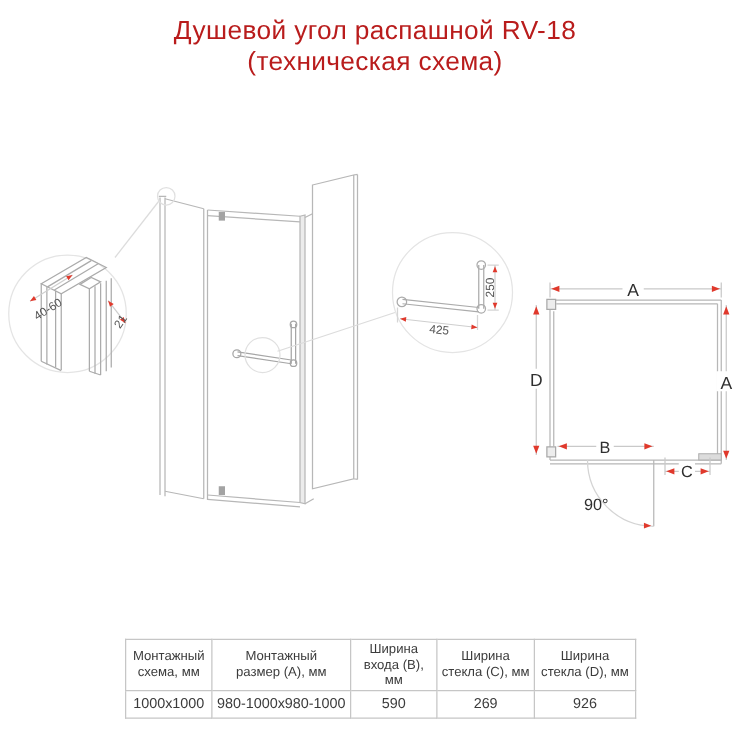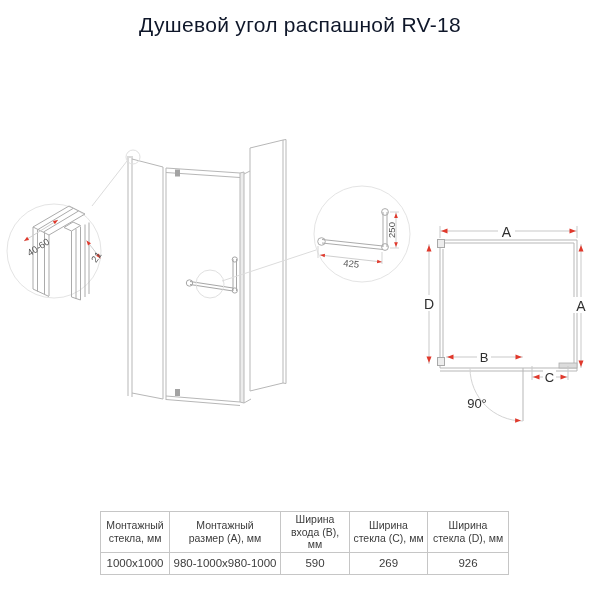--- a/index.html
+++ b/index.html
@@ -1,37 +1,38 @@
 <!DOCTYPE html>
 <html><head>
 <meta charset="utf-8">
 <style>
   html,body{margin:0;padding:0;background:#fff;}
   body{width:600px;height:600px;position:relative;overflow:hidden;
        font-family:"Liberation Sans","DejaVu Sans",sans-serif;}
   .title{position:absolute;top:12px;left:0;width:600px;text-align:center;
-         color:#0f172a;font-size:21px;line-height:25px;letter-spacing:.3px;}
+         color:#b91c1c;font-size:21px;line-height:25px;letter-spacing:.3px;}
   svg.drawing{position:absolute;left:0;top:0;}
   svg text{fill:#4a4a4a;}
   .dim-label{font-size:14px;fill:#2f2f2f;}
   .dim-label-sm{font-size:13px;fill:#2f2f2f;}
   .dim-tiny{font-size:9.5px;fill:#555;}
   table.spec{position:absolute;left:100px;top:511px;width:408px;
              border-collapse:collapse;table-layout:fixed;
              font-size:11.5px;color:#3c3c3c;text-align:center;}
   table.spec th,table.spec td{border:1px solid #c6c6c6;padding:1px 2px;}
   table.spec th{font-weight:normal;font-size:10.5px;line-height:1.2;height:26px;}
   table.spec td{height:19px;}
   .c1{width:69px}.c2{width:111px}.c3{width:69px}.c4{width:78px}.c5{width:81px}
 </style>
 </head>
 <body>
 
 <div class="title">
   <div>Душевой угол распашной RV-18</div>
+  <div>(техническая схема)</div>
 </div>
 
 <svg class="drawing" width="600" height="600" viewBox="0 0 600 600">
   <defs>
     <path id="arr" d="M0,0 L6.5,2.5 L6.5,-2.5 Z"></path>
   </defs>
 
   <g stroke="#b7b7b7" fill="none" stroke-width="1">
     <path d="M128,158 L128,396 M132,158 L132,397 M127,157 L133,157"></path>
     <path d="M132,159 L163,167 M132,393 L163,399"></path>
@@ -151,21 +152,21 @@
     <col class="c1">
       <col class="c2">
       <col class="c3">
       <col class="c4">
       <col class="c5">
   </colgroup>
   <thead>
     <tr>
       <th>
         <div>Монтажный</div>
-        <div>стекла, мм</div>
+        <div>схема, мм</div>
       </th>
       <th>
         <div>Монтажный</div>
         <div>размер (А), мм</div>
       </th>
       <th>
         <div>Ширина</div>
         <div>входа (B), мм</div>
       </th>
       <th>

